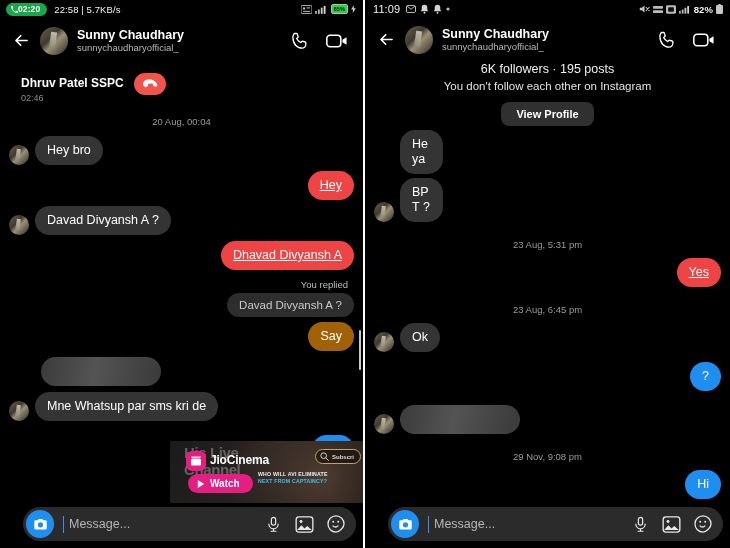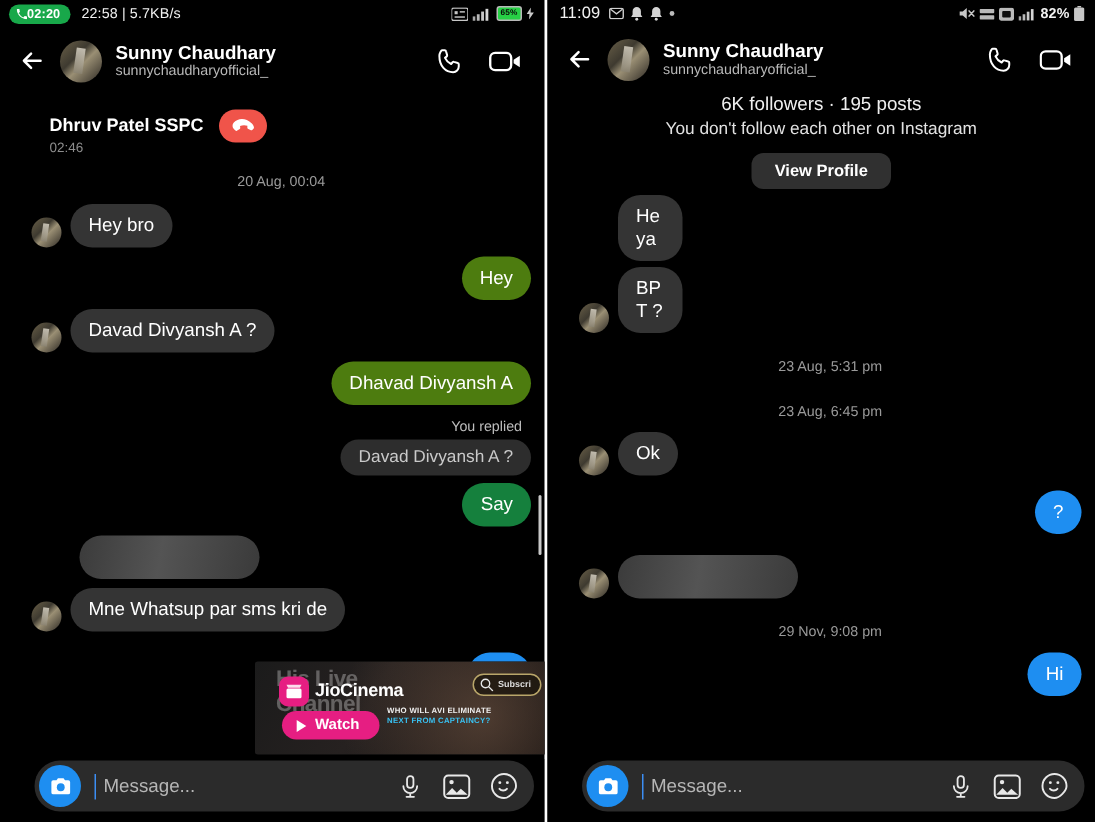--- a/index.html
+++ b/index.html
@@ -57,21 +57,21 @@
   
   .profile-block{ text-align:center; padding:1px 10px 0; }
   .profile-stats{ font-size:12.5px; color:#f0f0f0; line-height:17px; }
   .profile-note{ font-size:11.5px; color:#e2e2e2; line-height:17px; }
   .view-profile{
     display:inline-block; margin-top:7px; background:#303030; color:#fff;
     font-size:11px; font-weight:bold; padding:6px 15px; border-radius:8px; cursor:pointer;
   }
 
   
-  .thread{ position:relative; padding:0 9px;margin-left:12px; }
+  .thread{ position:relative; padding:0 9px; }
   .call-row{ padding:14px 0 0 12px; }
   .call-inner{ display:flex; align-items:flex-start; gap:10px; }
   .call-title{ font-size:12px; font-weight:bold; color:#fff; line-height:14px;}
   .call-time{ font-size:9px; color:#8d8d8d; margin-top:3px; }
   .call-icon{
     width:32px; height:22px; border-radius:11px; background:#f0544a;
     display:flex; align-items:center; justify-content:center; margin-top:-3px;
   }
   .call-icon svg{ width:17px; height:17px; fill:#fff; transform:rotate(133deg); }
 
@@ -79,22 +79,22 @@
   .daystamp.t2{ padding:11px 0 8px; }
 
   .row{ display:flex; align-items:flex-end; margin-bottom:6px; }
   .row.in{ justify-content:flex-start; }
   .row.out{ justify-content:flex-end; }
   .bubble{
     max-width:74%; padding:7px 12px; border-radius:15px; font-size:12.5px;
     line-height:15px; color:#fff; word-wrap:break-word;
   }
   .bubble.in{ background:#343434; margin-left:6px; }
-  .bubble.out-purple{ background:#4d7c0f; }
-  .bubble.out-blue{ background:#15803d;text-align:center; }
+  .bubble.out-purple{ background:#ef4444;text-decoration:underline; }
+  .bubble.out-blue{ background:#a16207;text-align:center; }
   .bubble.out-brightblue{ background:#1e8ef1; }
   .bubble.redacted{ background:linear-gradient(100deg,#3b3b3b,#545454 45%,#3a3a3a); color:transparent; min-width:100px; }
   .bubble.redacted.wide{ min-width:120px; }
   .avatar-slot{ width:20px; height:20px; flex:0 0 auto; }
   .stack{ display:flex; flex-direction:column; align-items:flex-start; gap:4px; }
 
   .reply-wrap{ display:flex; flex-direction:column; align-items:flex-end; margin-bottom:5px; }
   .reply-label{ font-size:9.5px; color:#bdbdbd; margin:3px 6px 3px 0; }
   .reply-quote{
     background:#2d2d2d; color:#c9c9c9; font-size:11.5px; padding:6px 12px;
@@ -435,20 +435,23 @@
       <div class="row in" style="align-items:flex-end;">
         <div class="avatar avatar-slot sm"></div>
         <div class="stack" style="margin-left:6px;">
           <div class="bubble in" style="margin-left:0;">Heya</div>
           <div class="bubble in" style="margin-left:0;">BPT ?</div>
         </div>
       </div>
 
       <div class="daystamp t2">23 Aug, 5:31 pm</div>
 
+      <div class="row out">
+        <div class="bubble out-purple">Yes</div>
+      </div>
 
       <div class="daystamp t2">23 Aug, 6:45 pm</div>
 
       <div class="row in">
         <div class="avatar avatar-slot sm"></div>
         <div class="bubble in">Ok</div>
       </div>
 
       <div class="row out" style="margin-top:10px;">
         <div class="bubble out-brightblue">?</div>

